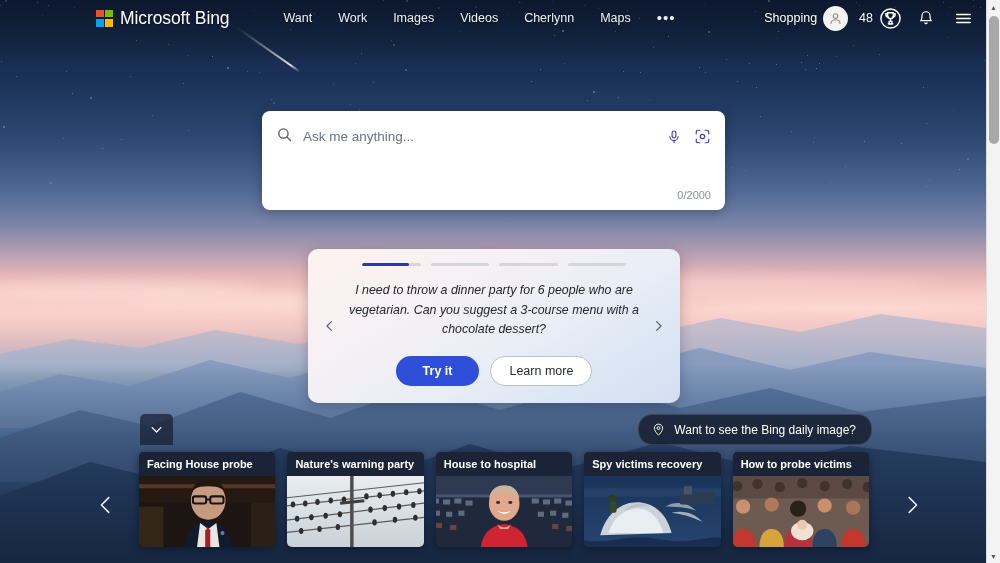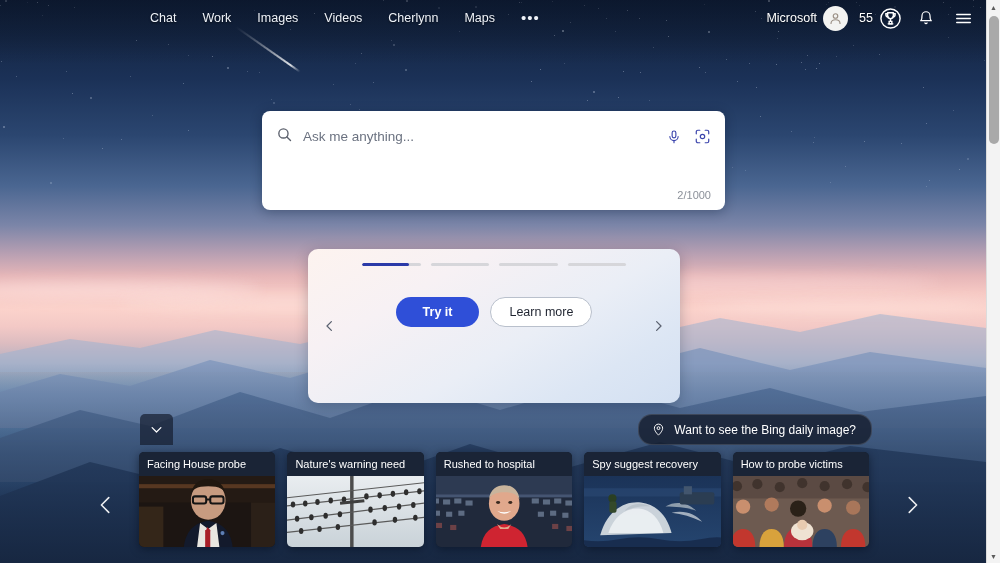--- a/index.html
+++ b/index.html
@@ -388,20 +388,21 @@
 
   
   .news-strip {
     position: absolute;
     left: 139px;
     top: 452px;
     width: 730px;
     display: flex;
     gap: 12px;
     z-index: 16;
+    font-weight: bold;
   }
   .news-card {
     width: 146px;
     height: 95px;
     border-radius: 5px;
     overflow: hidden;
     background: #16202f;
     position: relative;
     cursor: pointer;
     box-shadow: 0 2px 8px rgba(4,10,22,.5);
@@ -667,45 +668,54 @@
         <path d="M0,96 L90,62 L180,84 L280,48 L380,76 L470,44 L560,70 L660,42 L760,68 L850,46 L986,62 L986,163 L0,163 Z" fill="#2f4a73" opacity="0.88"></path>
       </svg>
     </div>
 
     <div class="bottom-shade"></div>
     <div class="top-shade"></div>
   </div>
 
   <div class="header">
 
+    <div class="brand">
+      <span class="ms-logo">
+        <i></i>
+          <i></i>
+          <i></i>
+          <i></i>
+      </span>
+      <span class="brand-name">Microsoft Bing</span>
+    </div>
 
     <div class="nav">
-      <span class="nav-item">Chat</span>
+      <span class="nav-item">Want</span>
       <span class="nav-item">Work</span>
       <span class="nav-item">Images</span>
       <span class="nav-item">Videos</span>
       <span class="nav-item">Cherlynn</span>
       <span class="nav-item">Maps</span>
       <span class="nav-more">•••</span>
     </div>
 
     <div class="header-right">
 
       <div class="user-chip">
-        <span class="user-name">Microsoft</span>
+        <span class="user-name">Shopping</span>
         <span class="avatar">
           <svg width="15" height="15" viewBox="0 0 24 24" fill="none" stroke="currentColor" stroke-width="1.9">
             <circle cx="12" cy="8" r="3.6"></circle>
             <path d="M4.8 20c0-3.8 3.2-6 7.2-6s7.2 2.2 7.2 6" stroke-linecap="round"></path>
           </svg>
         </span>
       </div>
 
       <div class="rewards">
-        <span class="rewards-count">55</span>
+        <span class="rewards-count">48</span>
         <span style="display:flex">
           <svg width="23" height="23" viewBox="0 0 24 24" fill="none" stroke="#ffffff" stroke-width="1.5">
             <circle cx="12" cy="12" r="10"></circle>
             <path d="M9 6h6v3.2a3 3 0 0 1-6 0V6z" stroke-linejoin="round"></path>
             <path d="M9 7H7.2v1.1A2.2 2.2 0 0 0 9.4 10.3" stroke-linecap="round"></path>
             <path d="M15 7h1.8v1.1a2.2 2.2 0 0 1-2.2 2.2" stroke-linecap="round"></path>
             <path d="M12 12.4V15" stroke-linecap="round"></path>
             <path d="M9.6 17.6h4.8" stroke-linecap="round"></path>
             <path d="M10.6 15h2.8v2.6h-2.8z"></path>
           </svg>
@@ -760,41 +770,42 @@
               <path d="M3.2 8.2V5.4a2.2 2.2 0 0 1 2.2-2.2h2.8" stroke-linecap="round"></path>
               <path d="M20.8 8.2V5.4a2.2 2.2 0 0 0-2.2-2.2h-2.8" stroke-linecap="round"></path>
               <path d="M3.2 15.8v2.8a2.2 2.2 0 0 0 2.2 2.2h2.8" stroke-linecap="round"></path>
               <path d="M20.8 15.8v2.8a2.2 2.2 0 0 1-2.2 2.2h-2.8" stroke-linecap="round"></path>
               <circle cx="12" cy="12" r="3.1"></circle>
             </svg>
           </span>
         </span>
       </div>
 
-      <span class="char-count">2/1000</span>
+      <span class="char-count">0/2000</span>
     </div>
   </div>
 
   <div class="suggest-card">
 
     <div class="progress-row">
       <span class="progress-seg">
           <i id="seg0" style="width: 80%;"></i>
         </span>
       <span class="progress-seg">
           <i id="seg1" style="width: 0%;"></i>
         </span>
       <span class="progress-seg">
           <i id="seg2" style="width: 0%;"></i>
         </span>
       <span class="progress-seg">
           <i id="seg3" style="width: 0%;"></i>
         </span>
     </div>
 
+    <div class="suggest-text">I need to throw a dinner party for 6 people who are vegetarian. Can you suggest a 3-course menu with a chocolate dessert?</div>
 
     <div class="suggest-actions">
       <button class="btn-primary">Try it</button>
       <button class="btn-secondary">Learn more</button>
     </div>
 
     <span class="card-arrow prev">
       <svg width="15" height="15" viewBox="0 0 24 24" fill="none" stroke="currentColor" stroke-width="2" stroke-linecap="round" stroke-linejoin="round">
         <polyline points="15,5 8,12 15,19"></polyline>
       </svg>
@@ -849,21 +860,21 @@
           <path d="M50 70c2-17 11-24 24-26 13 2 22 9 24 26z" fill="#131a2c"></path>
           <path d="M66 46l8 6 8-6 3 24h-22z" fill="#e9e6e0"></path>
           <path d="M73 50l3 3-2 17-2-17z" fill="#a81e27"></path>
           <rect x="71" y="53" width="5" height="17" fill="#a81e27"></rect>
           <circle cx="88" cy="56" r="2" fill="#5e7fb5"></circle>
         </svg>
       </div>
     </div>
 
     <div class="news-card">
-      <div class="news-title">Nature's warning need</div>
+      <div class="news-title">Nature's warning party</div>
       <div class="news-thumb">
         <svg viewBox="0 0 146 70" preserveAspectRatio="xMidYMid slice">
           <defs>
             <linearGradient id="skyg" x1="0" y1="0" x2="0" y2="1">
               <stop offset="0" stop-color="#e9edf0"></stop>
               <stop offset="1" stop-color="#c9d2d8"></stop>
             </linearGradient>
           </defs>
           <rect width="146" height="70" fill="url(#skyg)"></rect>
           <rect x="68" y="0" width="3.4" height="70" fill="#4c4c4c"></rect>
@@ -896,21 +907,21 @@
               <ellipse cx="92" cy="45.5" rx="2.2" ry="3"></ellipse>
             <ellipse cx="112" cy="43" rx="2.2" ry="3"></ellipse>
               <ellipse cx="132" cy="41" rx="2.2" ry="3"></ellipse>
           </g>
           <rect x="58" y="24" width="24" height="3" fill="#3f3f3f" transform="rotate(-6 70 25)"></rect>
         </svg>
       </div>
     </div>
 
     <div class="news-card">
-      <div class="news-title">Rushed to hospital</div>
+      <div class="news-title">House to hospital</div>
       <div class="news-thumb">
         <svg viewBox="0 0 146 70" preserveAspectRatio="xMidYMid slice">
           <rect width="146" height="70" fill="#20293b"></rect>
           <rect x="0" y="0" width="146" height="18" fill="#2d3a52"></rect>
           <rect x="0" y="16" width="146" height="5" fill="#4f6party" opacity="0"></rect>
           <g opacity=".55" fill="#8fa2bd">
             <rect x="2" y="22" width="7" height="5"></rect>
               <rect x="13" y="23" width="7" height="5"></rect>
             <rect x="24" y="22" width="7" height="5"></rect>
               <rect x="35" y="24" width="7" height="5"></rect>
@@ -937,21 +948,21 @@
           <ellipse cx="67" cy="26" rx="2" ry="1.4" fill="#3a2a20"></ellipse>
           <ellipse cx="79" cy="26" rx="2" ry="1.4" fill="#3a2a20"></ellipse>
           <path d="M66 34q7 6 14 0 -7 3 -14 0z" fill="#fff"></path>
           <path d="M50 70c2-15 10-21 23-23 13 2 21 8 23 23z" fill="#cf2431"></path>
           <path d="M66 47q7 7 14 0l-3 5h-8z" fill="#e0a88c"></path>
         </svg>
       </div>
     </div>
 
     <div class="news-card">
-      <div class="news-title">Spy suggest recovery</div>
+      <div class="news-title">Spy victims recovery</div>
       <div class="news-thumb">
         <svg viewBox="0 0 146 70" preserveAspectRatio="xMidYMid slice">
           <defs>
             <linearGradient id="sea" x1="0" y1="0" x2="0" y2="1">
               <stop offset="0" stop-color="#1b3358"></stop>
               <stop offset="1" stop-color="#25456f"></stop>
             </linearGradient>
           </defs>
           <rect width="146" height="70" fill="url(#sea)"></rect>
           <path d="M0 12h146v8H0z" fill="#2b4a74" opacity=".6"></path>

